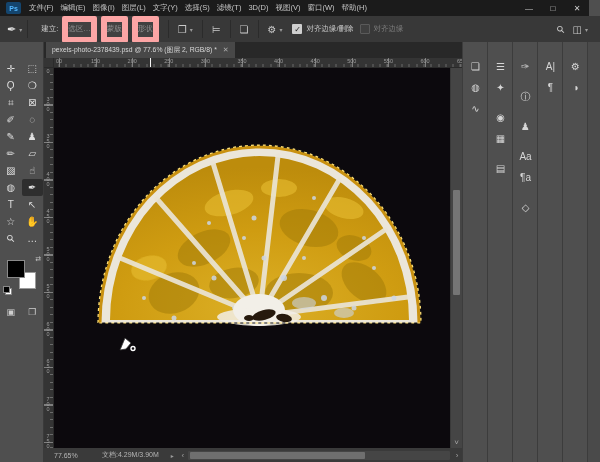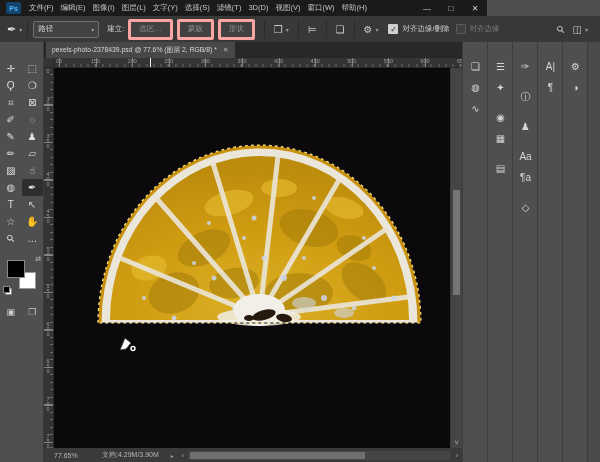--- a/index.html
+++ b/index.html
@@ -4,39 +4,39 @@
 <style>
   html,body{margin:0;padding:0;}
   body{
     width:600px;height:462px;position:relative;overflow:hidden;
     background:#4f4f4f;
     font-family:"Liberation Sans","DejaVu Sans",sans-serif;
     -webkit-font-smoothing:antialiased;
     user-select:none;
   }
   
-  #menubar{position:absolute;left:0;top:0;width:487px;height:16px;background:#1b1b1b;
+  #menubar{position:absolute;left:0;top:0;width:589px;height:16px;background:#1b1b1b;
     display:flex;align-items:center;color:#c6c6c6;font-size:7.5px;}
   #ps-logo{width:15px;height:12px;margin:0 8px 0 6px;background:#14456e;border-radius:2px;
     color:#53b7ff;font-size:7px;font-weight:bold;display:flex;align-items:center;justify-content:center;}
   .menu-item{margin-right:7px;white-space:nowrap;cursor:default;}
   #win-controls{margin-left:auto;display:flex;align-items:center;height:16px;}
   .win-btn{width:24px;height:16px;display:flex;align-items:center;justify-content:center;
     color:#cfcfcf;font-size:8px;}
   
   #optionsbar{position:absolute;left:0;top:16px;width:600px;height:26px;background:#383838;
     border-bottom:1px solid #242424;display:flex;align-items:center;color:#c9c9c9;font-size:7.5px;}
   .ob-sep{width:1px;height:18px;background:#2b2b2b;margin:0 5px;}
   #ob-toolwell{display:flex;align-items:center;margin-left:7px;}
   #ob-toolwell .glyph{font-size:11px;color:#e0e0e0;}
   .caret{font-size:6px;color:#9a9a9a;margin-left:3px;}
   #ob-preset{display:flex;align-items:center;justify-content:space-between;width:56px;height:15px;
     background:#424242;border:1px solid #6f6f6f;border-radius:2px;padding:0 4px;color:#ddd;}
   .ob-label{margin:0 4px 0 8px;color:#cfcfcf;}
-  .ob-btn{height:15px;padding:0 8px;margin-right:4px;background:#414141;border:3px solid #fca5a5;
+  .ob-btn{height:15px;padding:0 0;margin-right:4px;background:#414141;border:6px solid #fca5a5;
     border-radius:2px;color:#8f8f8f;display:flex;align-items:center;}
   .ob-icon{font-size:10px;color:#c9c9c9;margin:0 4px;display:flex;align-items:center;}
   .checkbox{width:10px;height:10px;background:#cfcfcf;border-radius:1px;margin:0 4px 0 6px;
     display:flex;align-items:center;justify-content:center;color:#222;font-size:8px;}
   .checkbox.off{background:#3f3f3f;border:1px solid #5a5a5a;color:transparent;width:8px;height:8px;}
   .dim{color:#7d7d7d;}
   #ob-right{margin-left:auto;display:flex;align-items:center;margin-right:8px;}
   .rot45{display:inline-block;transform:rotate(-45deg);}
   
   #workspace{position:absolute;left:0;top:42px;width:600px;height:420px;}
@@ -135,24 +135,20 @@
     <div class="win-btn">✕</div>
   </div>
 </div>
 
 <div id="optionsbar">
   <div id="ob-toolwell">
     <span class="glyph">✒</span>
     <span class="caret">▾</span>
   </div>
   <div class="ob-sep"></div>
-  <div id="ob-preset">
-    <span>路径</span>
-    <span class="caret">▾</span>
-  </div>
   <span class="ob-label">建立:</span>
   <div class="ob-btn">选区…</div>
   <div class="ob-btn">蒙版</div>
   <div class="ob-btn">形状</div>
   <div class="ob-sep"></div>
   <div class="ob-icon">
     <span>❐</span>
     <span class="caret">▾</span>
   </div>
   <div class="ob-sep"></div>

